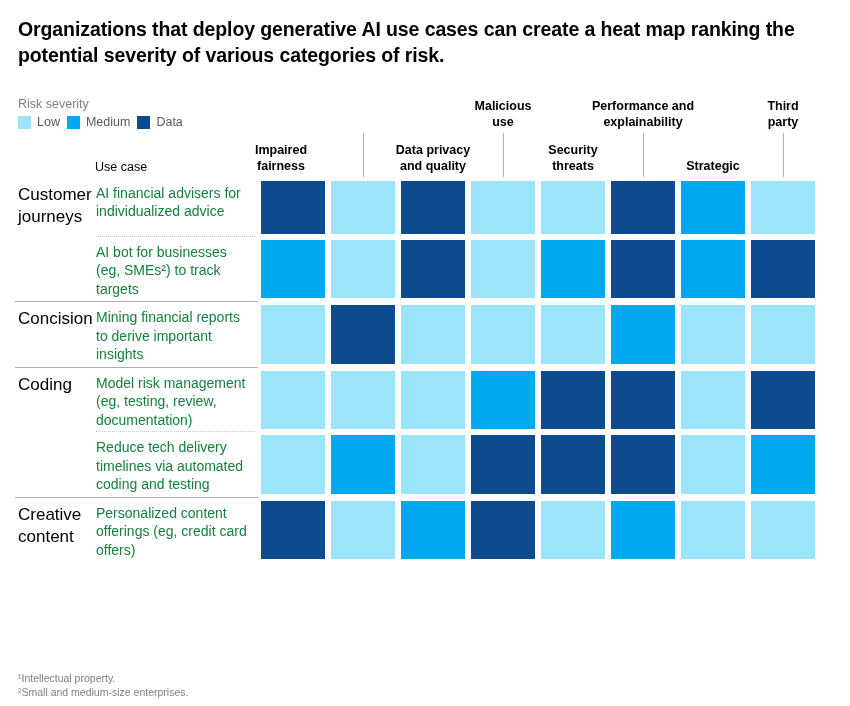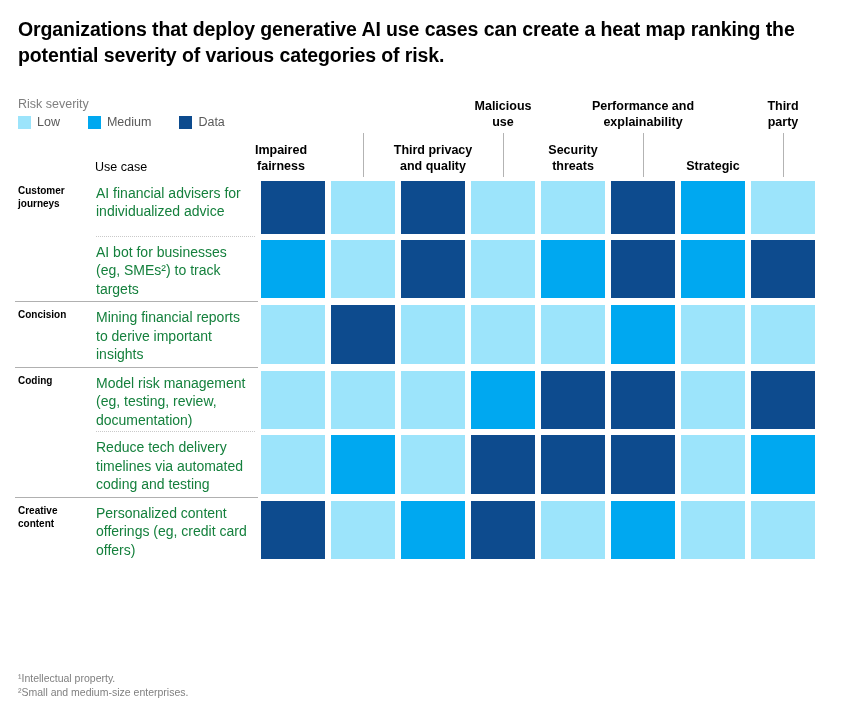--- a/index.html
+++ b/index.html
@@ -8,21 +8,21 @@
     font-family:"Liberation Sans", sans-serif;color:#000;
   }
   
   .title{
     position:absolute;left:18px;top:17px;width:800px;
     font-size:19.5px;font-weight:700;line-height:1.33;letter-spacing:-0.1px;color:#000;
   }
   
   .headband{position:absolute;left:0;top:96px;width:752px;height:84px;}
   .legend-title{position:absolute;left:18px;top:1px;font-size:12.5px;color:#7f7f7f;}
-  .legend{position:absolute;left:18px;top:19px;display:flex;gap:28px;align-items:center;}
+  .legend{position:absolute;left:18px;top:19px;display:flex;gap:7px;align-items:center;}
   .legend-item{display:flex;align-items:center;gap:6px;font-size:12.5px;color:#595959;}
   .swatch{width:13px;height:13px;display:inline-block;}
   .colhead{
     position:absolute;transform:translateX(-50%);text-align:center;
     font-size:12.5px;font-weight:700;line-height:1.28;white-space:pre-line;color:#000;
   }
   .tier-top{bottom:50px;}
   .tier-bot{bottom:6px;}
   .usecase-head{position:absolute;left:95px;bottom:6px;font-size:12.5px;color:#000;}
   .tick{position:absolute;top:37px;width:1px;height:44px;background:#b3b3b3;}
@@ -33,21 +33,21 @@
   .group{position:relative;}
   .group + .group{margin-top:7px;}
   .group + .group::before{
     content:"";position:absolute;top:-4px;left:-3px;width:243px;border-top:1px solid #b0b0b0;
   }
   .hrow{display:flex;gap:6px;min-height:53px;position:relative;}
   .hrow + .hrow{margin-top:6px;}
   .hrow + .hrow::before{
     content:"";position:absolute;top:-4px;left:78px;width:159px;border-top:1px dotted #c9c9c9;
   }
-  .gcell{width:72px;flex:0 0 72px;padding-top:3px;font-size:10px;line-height:1.32;color:#000;font-weight:bold;}
+  .gcell{width:72px;flex:0 0 72px;padding-top:3px;font-size:17px;line-height:1.32;color:#000;}
   .ucell{width:151px;flex:0 0 151px;padding:3px 8px 0 0;font-size:14px;line-height:1.32;color:#15803d;}
   .cell{width:64px;flex:0 0 64px;}
   
   .footnotes{position:absolute;left:18px;top:671px;font-size:10.5px;line-height:1.35;color:#7f7f7f;}
 </style>
 </head>
 <body>
 
 <div class="page">
 
@@ -67,21 +67,21 @@
       <span class="legend-item">
         <span class="swatch" style="background: rgb(13, 75, 142);"></span>
         <span>Data</span>
       </span>
     </div>
 
     <div class="usecase-head">Use case</div>
 
     <div class="colhead tier-bot c0">Impaired
 fairness</div>
-    <div class="colhead tier-bot c2">Third privacy
+    <div class="colhead tier-bot c2">Data privacy
 and quality</div>
     <div class="colhead tier-top c3">Malicious
 use</div>
     <div class="colhead tier-bot c4">Security
 threats</div>
     <div class="colhead tier-top c5">Performance and
 explainability</div>
     <div class="colhead tier-bot c6">Strategic</div>
     <div class="colhead tier-top c7">Third
 party</div>

